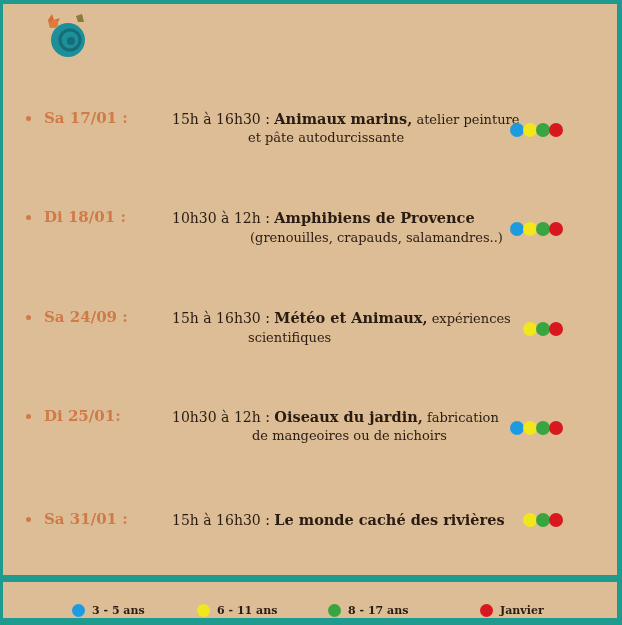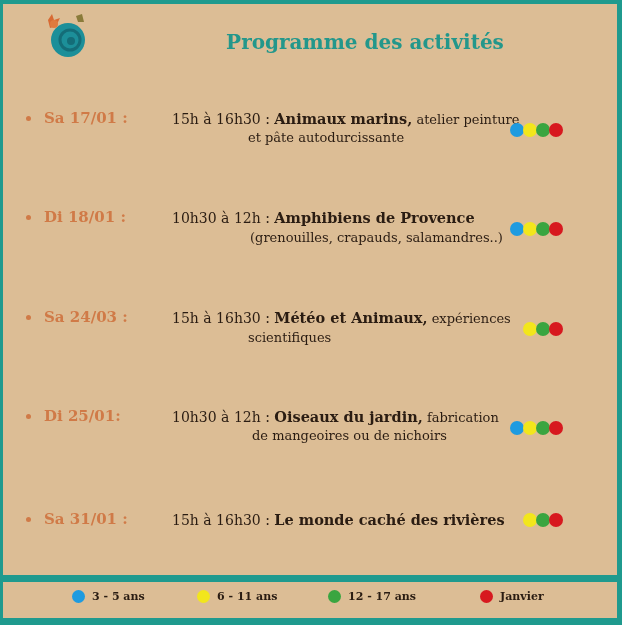--- a/index.html
+++ b/index.html
@@ -44,21 +44,21 @@
       position: absolute; left: 44px; font-weight: bold; color: #d07a47; font-size: 15px;
       white-space: nowrap;
     }
     .time { font-size: 14px; color: #2a1c12; white-space: nowrap; margin-left: 24px; }
     .line1 { position: absolute; left: 148px; white-space: nowrap; font-size: 14px; color: #2a1c12; }
     .line1 b { font-weight: bold; font-size: 14.5px; }
     .line1 .desc { font-size: 13px; }
     .line2 { position: absolute; white-space: nowrap; font-size: 13px; color: #2a1c12; }
     .dots { position: absolute; display: flex; }
     .dot { width: 14px; height: 14px; border-radius: 50%; margin-right: -1px; }
-    .legend-item { position: absolute; top: 590px; display: flex; align-items: center; }
+    .legend-item { position: absolute; top: 604px; display: flex; align-items: center; }
     .legend-dot { width: 13px; height: 13px; border-radius: 50%; margin-right: 7px; }
     .legend-label { font-size: 11px; font-weight: bold; color: #2a1c12; white-space: nowrap; }
   </style>
 </head>
 <body>
 
 <div class="frame"></div>
 <div class="panel"></div>
 <div class="legend-panel"></div>
 
@@ -67,21 +67,20 @@
     <circle cx="26" cy="28" r="17" fill="#1c8f99"></circle>
     <circle cx="28" cy="28" r="10" fill="none" stroke="#146d78" stroke-width="3"></circle>
     <circle cx="29" cy="29" r="4" fill="#146d78"></circle>
     <path d="M6 8 L10 2 L12 8 L18 6 L14 14 L8 16 Z" fill="#d86a33"></path>
     <circle cx="12" cy="12" r="4" fill="#e07b3e"></circle>
     <path d="M34 4 L40 2 L42 10 L36 10 Z" fill="#8a7b3a"></path>
   </svg>
 </div>
 
 <div class="title">
-  <div>Programme des activités</div>
 </div>
 
 <div class="row">
   <div class="bullet" style="top:116px"></div>
   <div class="date" style="top:109px">Sa 17/01 :</div>
   <div class="line1" style="top:110px">
     <span class="time">15h à 16h30 :</span>
     <b>Animaux marins,</b><span class="desc"> atelier peinture</span>
   </div>
   <div class="line2" style="left:248px;top:130px">et pâte autodurcissante</div>
@@ -104,21 +103,21 @@
   <div class="dots" style="left:510px;top:222px">
     <div class="dot" style="background:#1e9be0"></div>
     <div class="dot" style="background:#f2e61c"></div>
     <div class="dot" style="background:#3aa540"></div>
     <div class="dot" style="background:#d7191f"></div>
   </div>
 </div>
 
 <div class="row">
   <div class="bullet" style="top:315px"></div>
-  <div class="date" style="top:308px">Sa 24/03 :</div>
+  <div class="date" style="top:308px">Sa 24/09 :</div>
   <div class="line1" style="top:309px">
     <span class="time">15h à 16h30 :</span>
     <b>Météo et Animaux,</b><span class="desc"> expériences</span>
   </div>
   <div class="line2" style="left:248px;top:330px">scientifiques</div>
   <div class="dots" style="left:523px;top:322px">
     <div class="dot" style="background:#f2e61c"></div>
     <div class="dot" style="background:#3aa540"></div>
     <div class="dot" style="background:#d7191f"></div>
   </div>
@@ -157,18 +156,18 @@
 <div class="legend-item" style="left:72px">
   <div class="legend-dot" style="background:#1e9be0"></div>
   <span class="legend-label">3 - 5 ans</span>
 </div>
 <div class="legend-item" style="left:197px">
   <div class="legend-dot" style="background:#f2e61c"></div>
   <span class="legend-label">6 - 11 ans</span>
 </div>
 <div class="legend-item" style="left:328px">
   <div class="legend-dot" style="background:#3aa540"></div>
-  <span class="legend-label">12 - 17 ans</span>
+  <span class="legend-label">8 - 17 ans</span>
 </div>
 <div class="legend-item" style="left:480px">
   <div class="legend-dot" style="background:#d7191f"></div>
   <span class="legend-label">Janvier</span>
 </div>
 
 </body></html>

